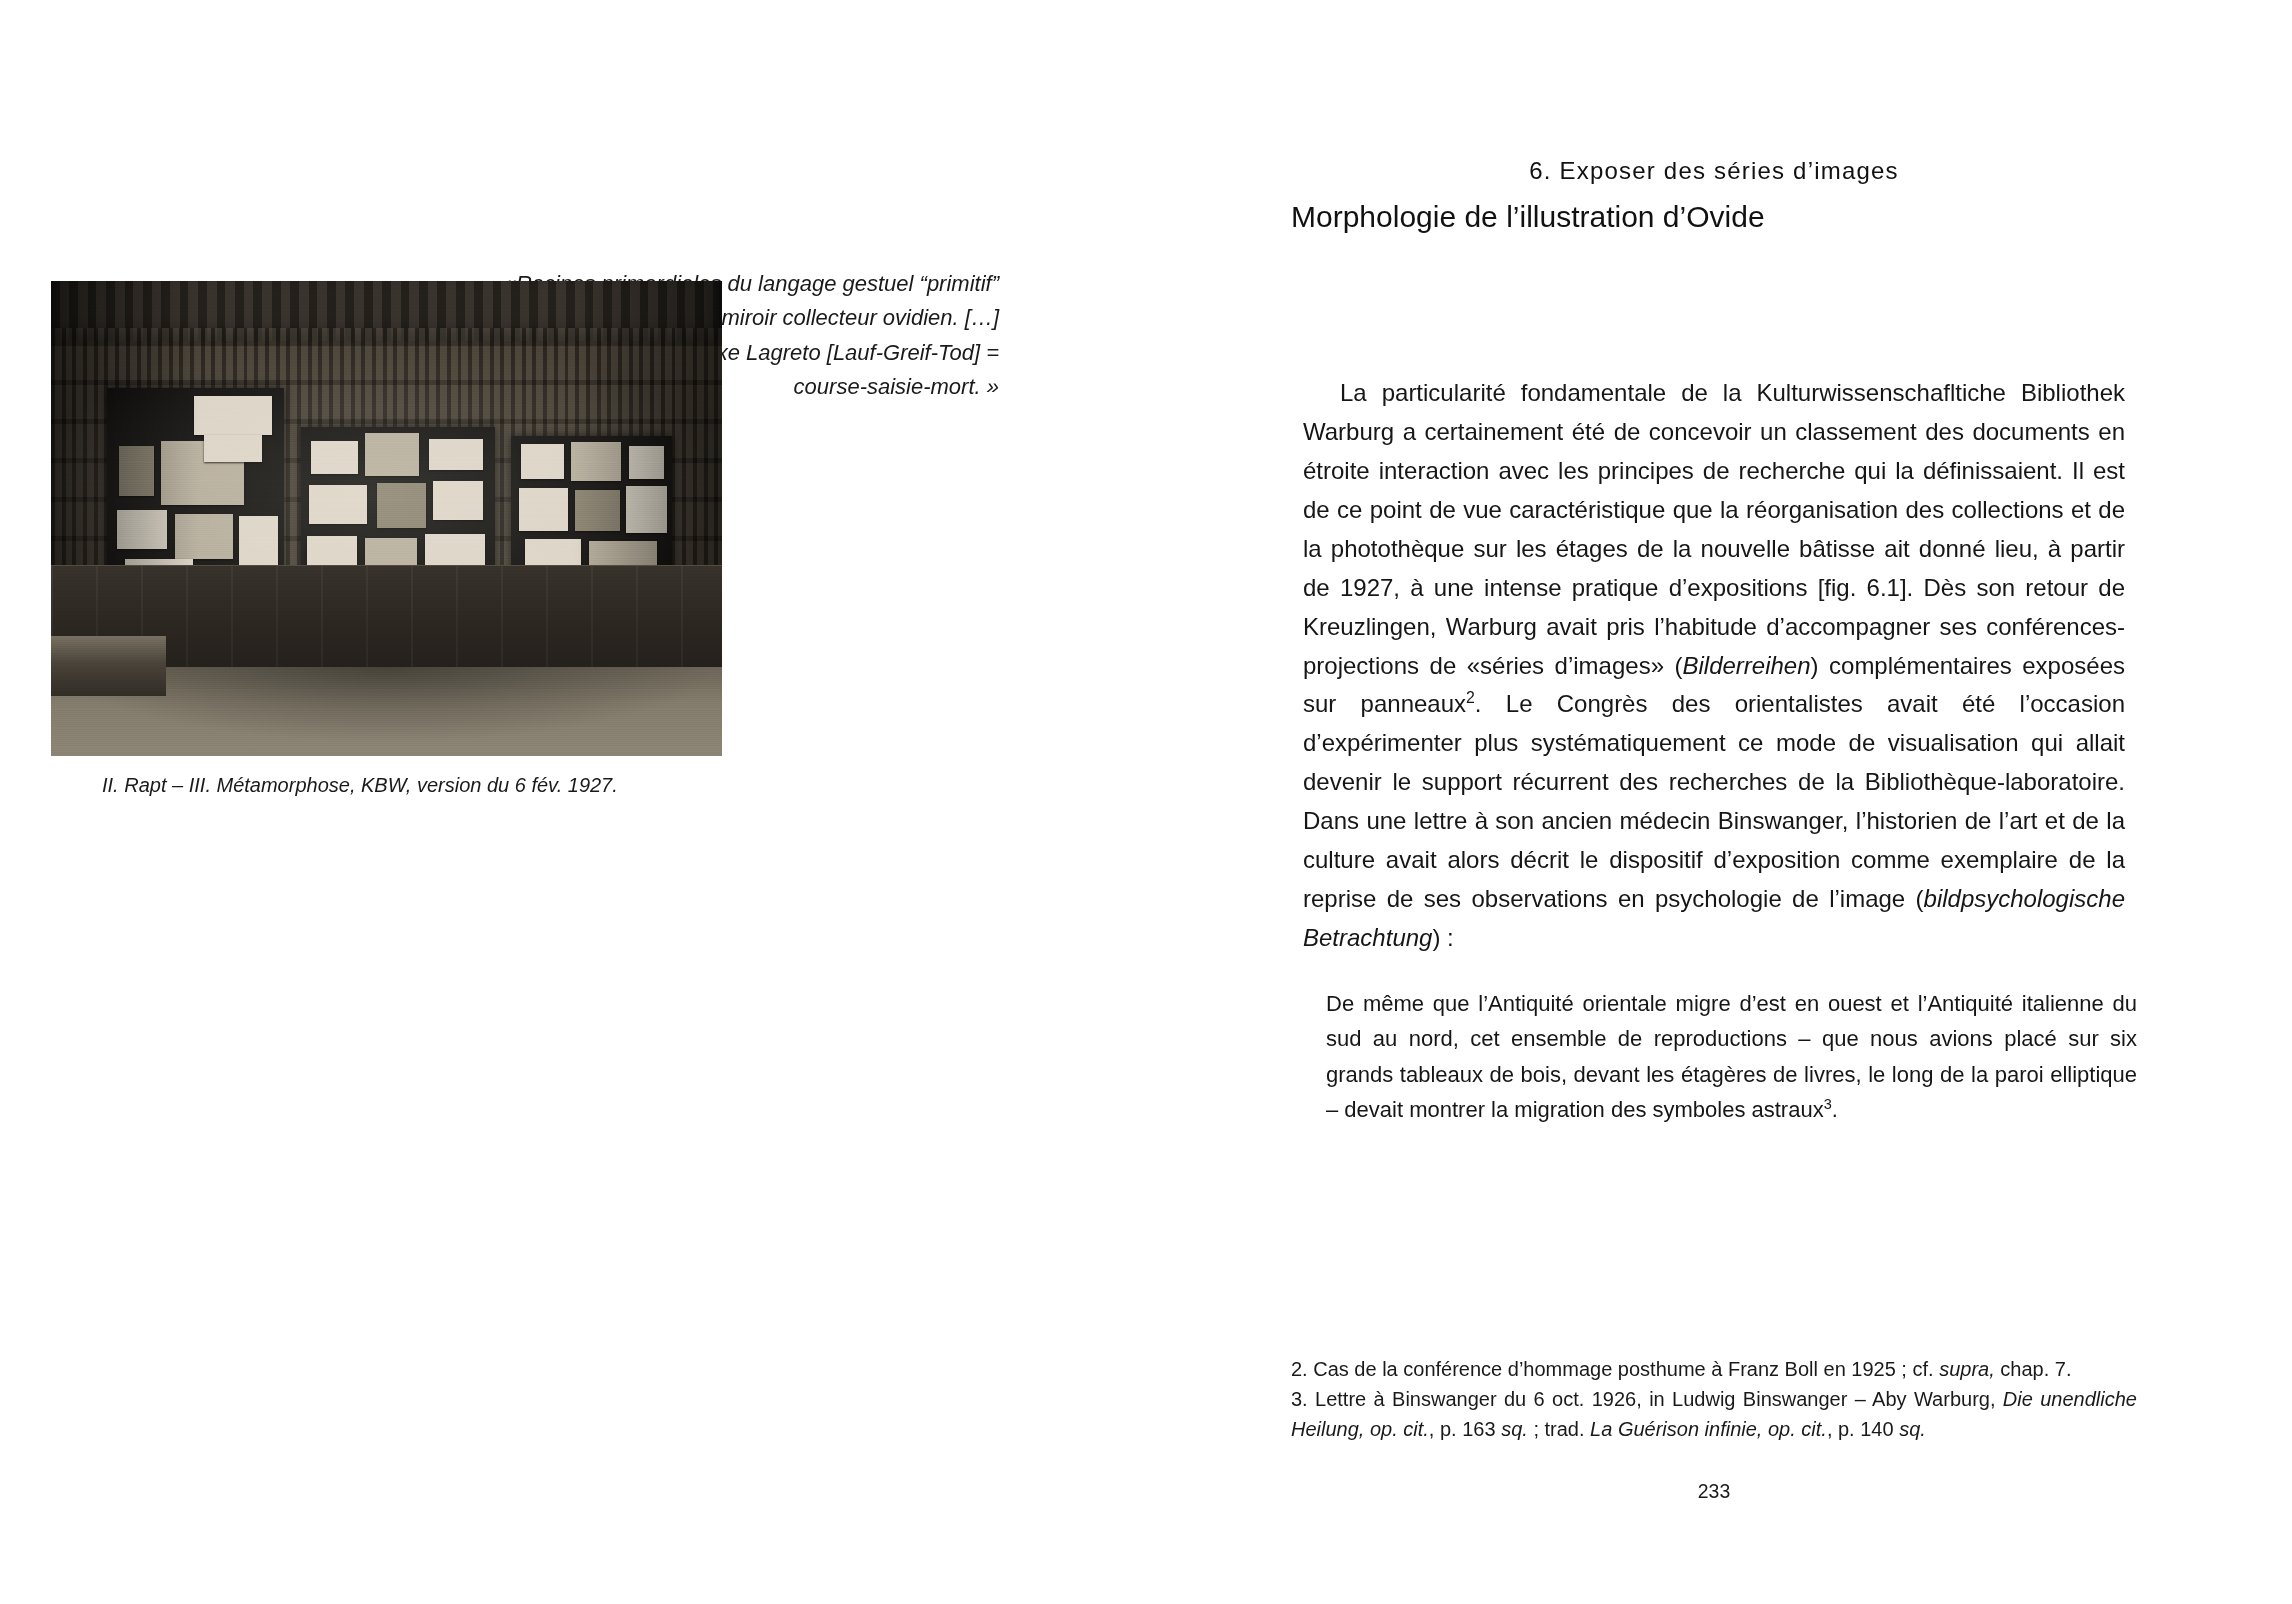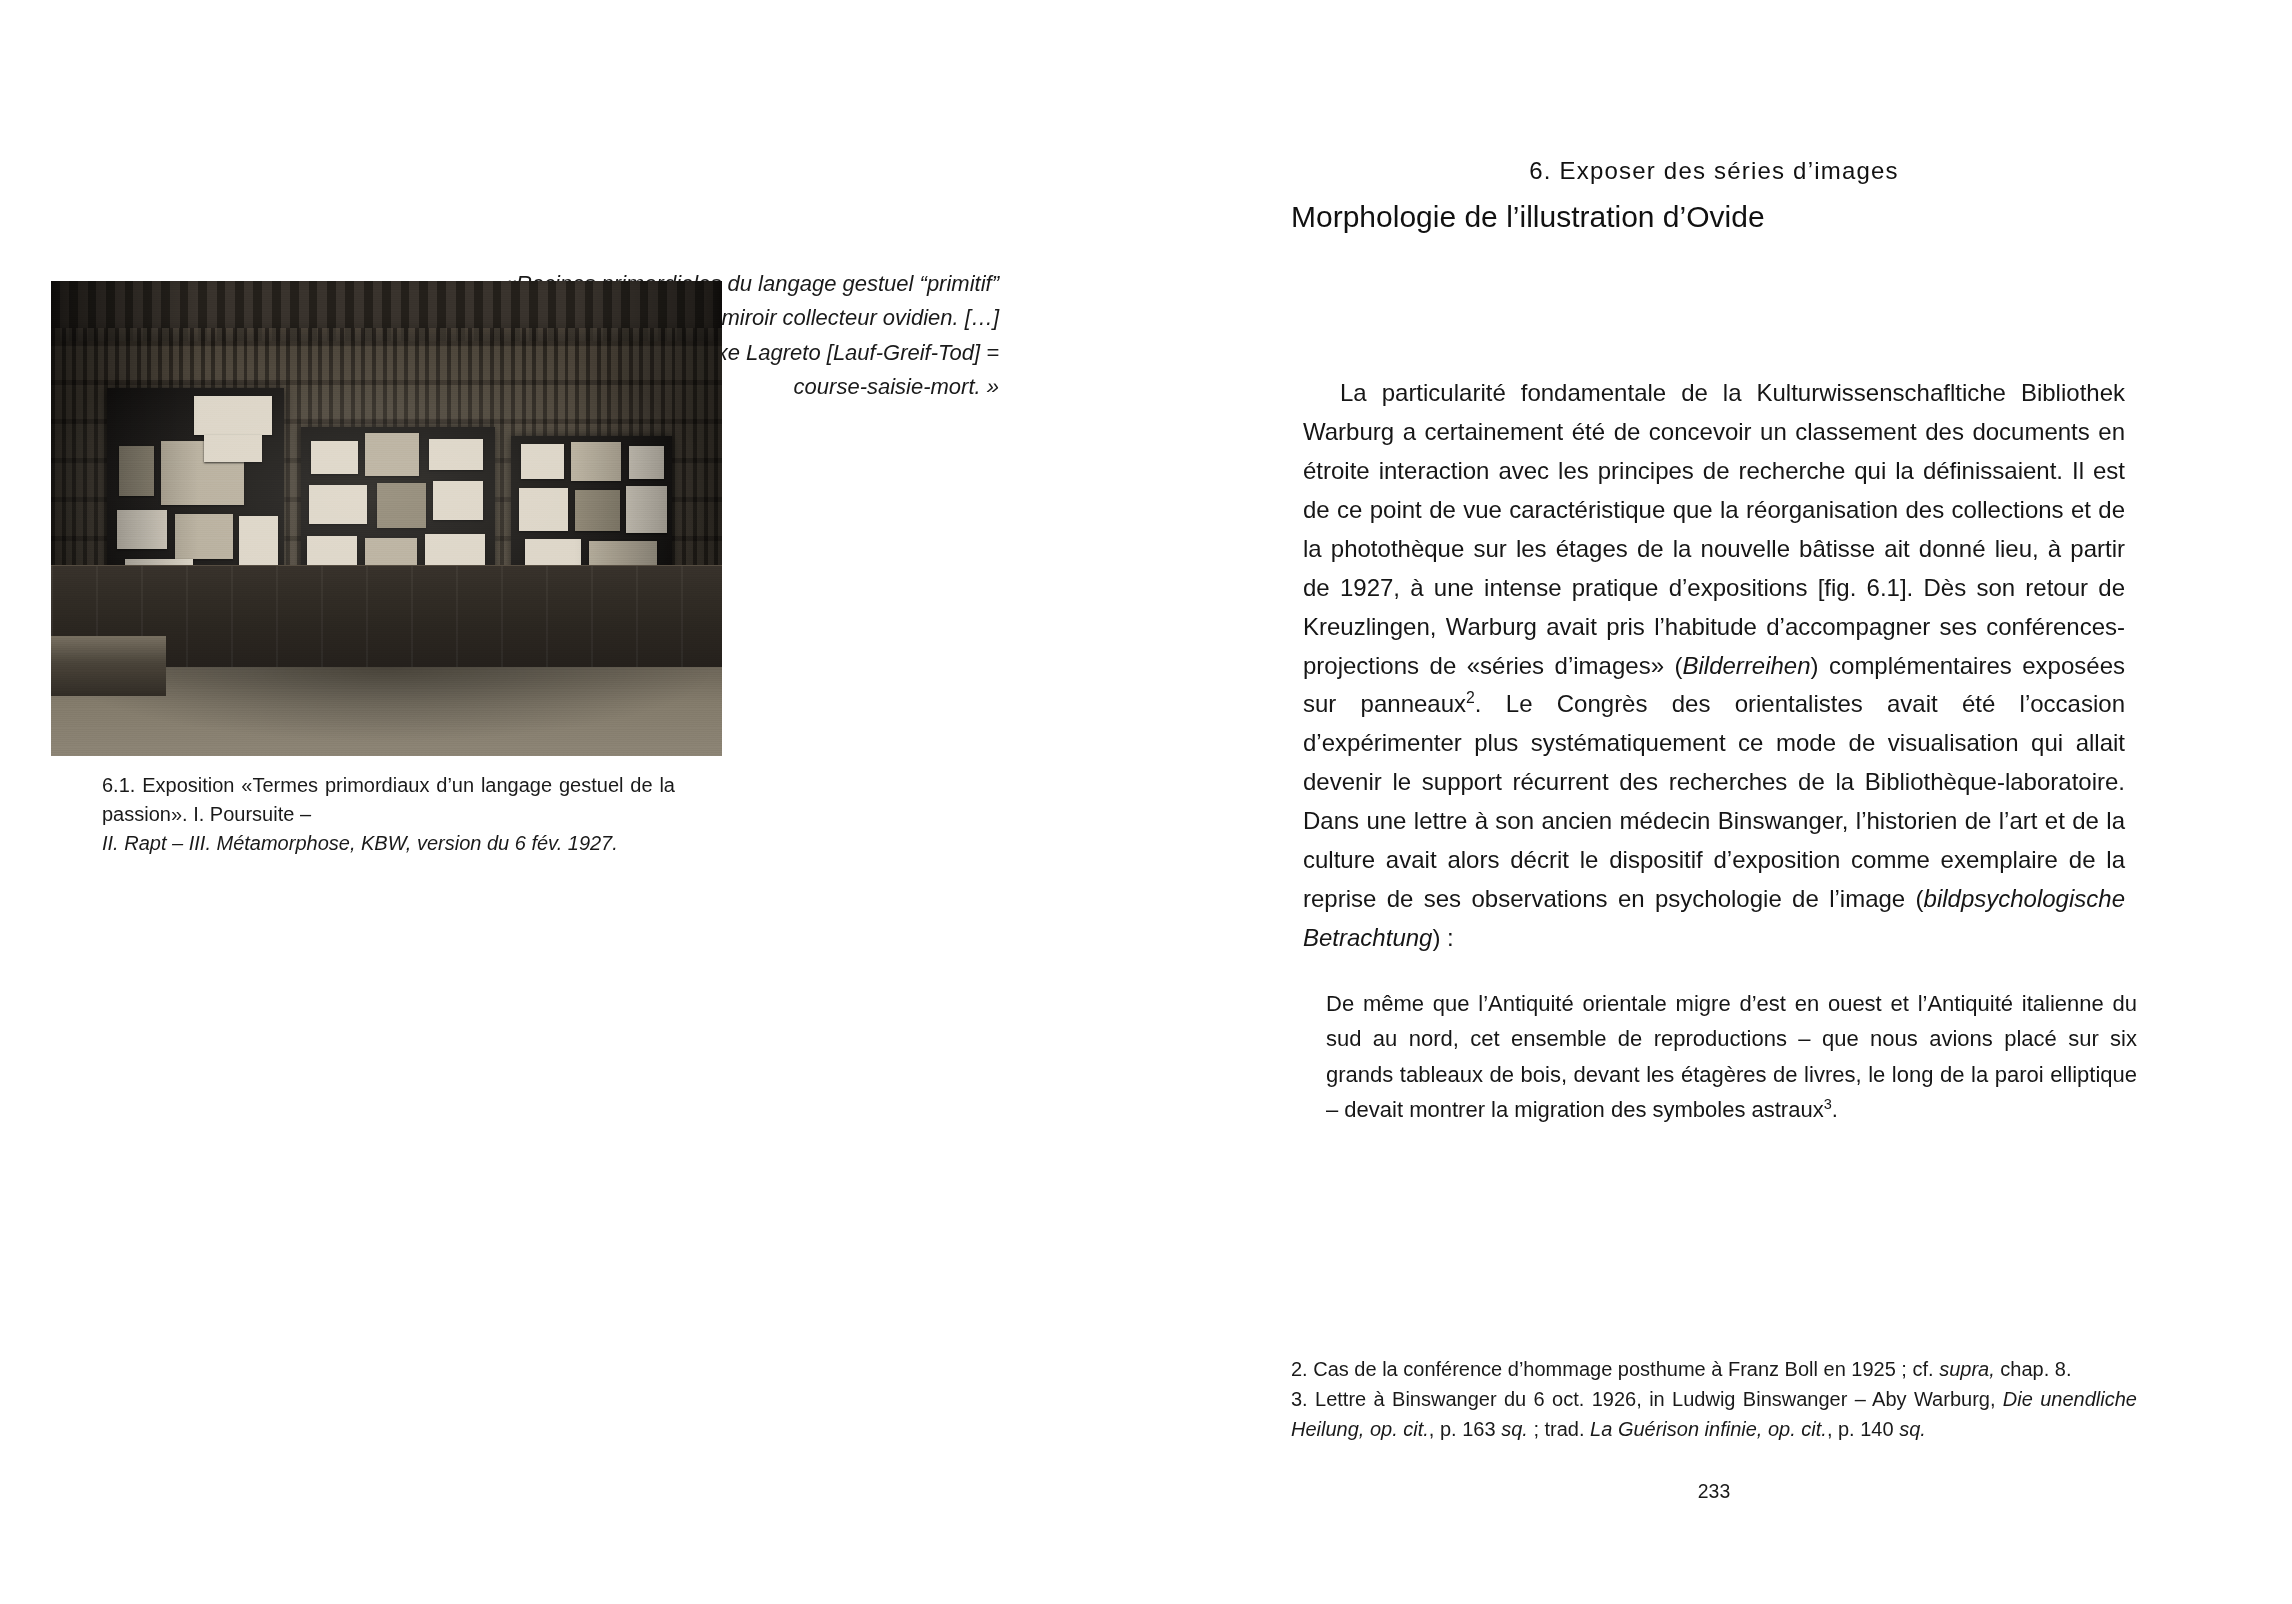--- a/index.html
+++ b/index.html
@@ -263,21 +263,20 @@
 
       <div class="curve-shadow"></div>
       <div class="wainscot"></div>
       <div class="floor"></div>
       <div class="table"></div>
       <div class="grain"></div>
     </div>
   </div>
 
   <div class="fig-caption">
-    <p>6.1. Exposition «Termes primordiaux d’un langage gestuel de la passion». I. Poursuite –</p>
     <p>
       <i>II. Rapt – III. Métamorphose, KBW, version du 6 fév. 1927.</i>
     </p>
   </div>
 
   <div class="right-col">
     <div class="chapter-title">
       <span class="smallcaps">6. Exposer des séries d’images</span>
     </div>
     <div class="chapter-subtitle">Morphologie de l’illustration d’Ovide</div>
@@ -291,21 +290,21 @@
         <p>
           <span>De même que l’Antiquité orientale migre d’est en ouest et l’Antiquité italienne du sud au nord, cet ensemble de reproductions – que nous avions placé sur six grands tableaux de bois, devant les étagères de livres, le long de la paroi elliptique – devait montrer la migration des symboles astraux</span><sup>3</sup><span>.</span>
         </p>
       </div>
 
     </div>
   </div>
 
   <div class="footnotes">
     <p>
-      <span>2. Cas de la conférence d’hommage posthume à Franz Boll en 1925 ; cf. </span><i>supra,</i><span> chap. 8.</span>
+      <span>2. Cas de la conférence d’hommage posthume à Franz Boll en 1925 ; cf. </span><i>supra,</i><span> chap. 7.</span>
     </p>
     <p>
       <span>3. Lettre à Binswanger du 6 oct. 1926, in Ludwig Binswanger – Aby Warburg, </span><i>Die unendliche Heilung, op. cit.</i><span>, p. 163 </span><i>sq.</i><span> ; trad. </span><i>La Guérison infinie, op. cit.</i><span>, p. 140 </span><i>sq.</i>
     </p>
   </div>
 
   <div class="folio">233</div>
 
 </div>
 

